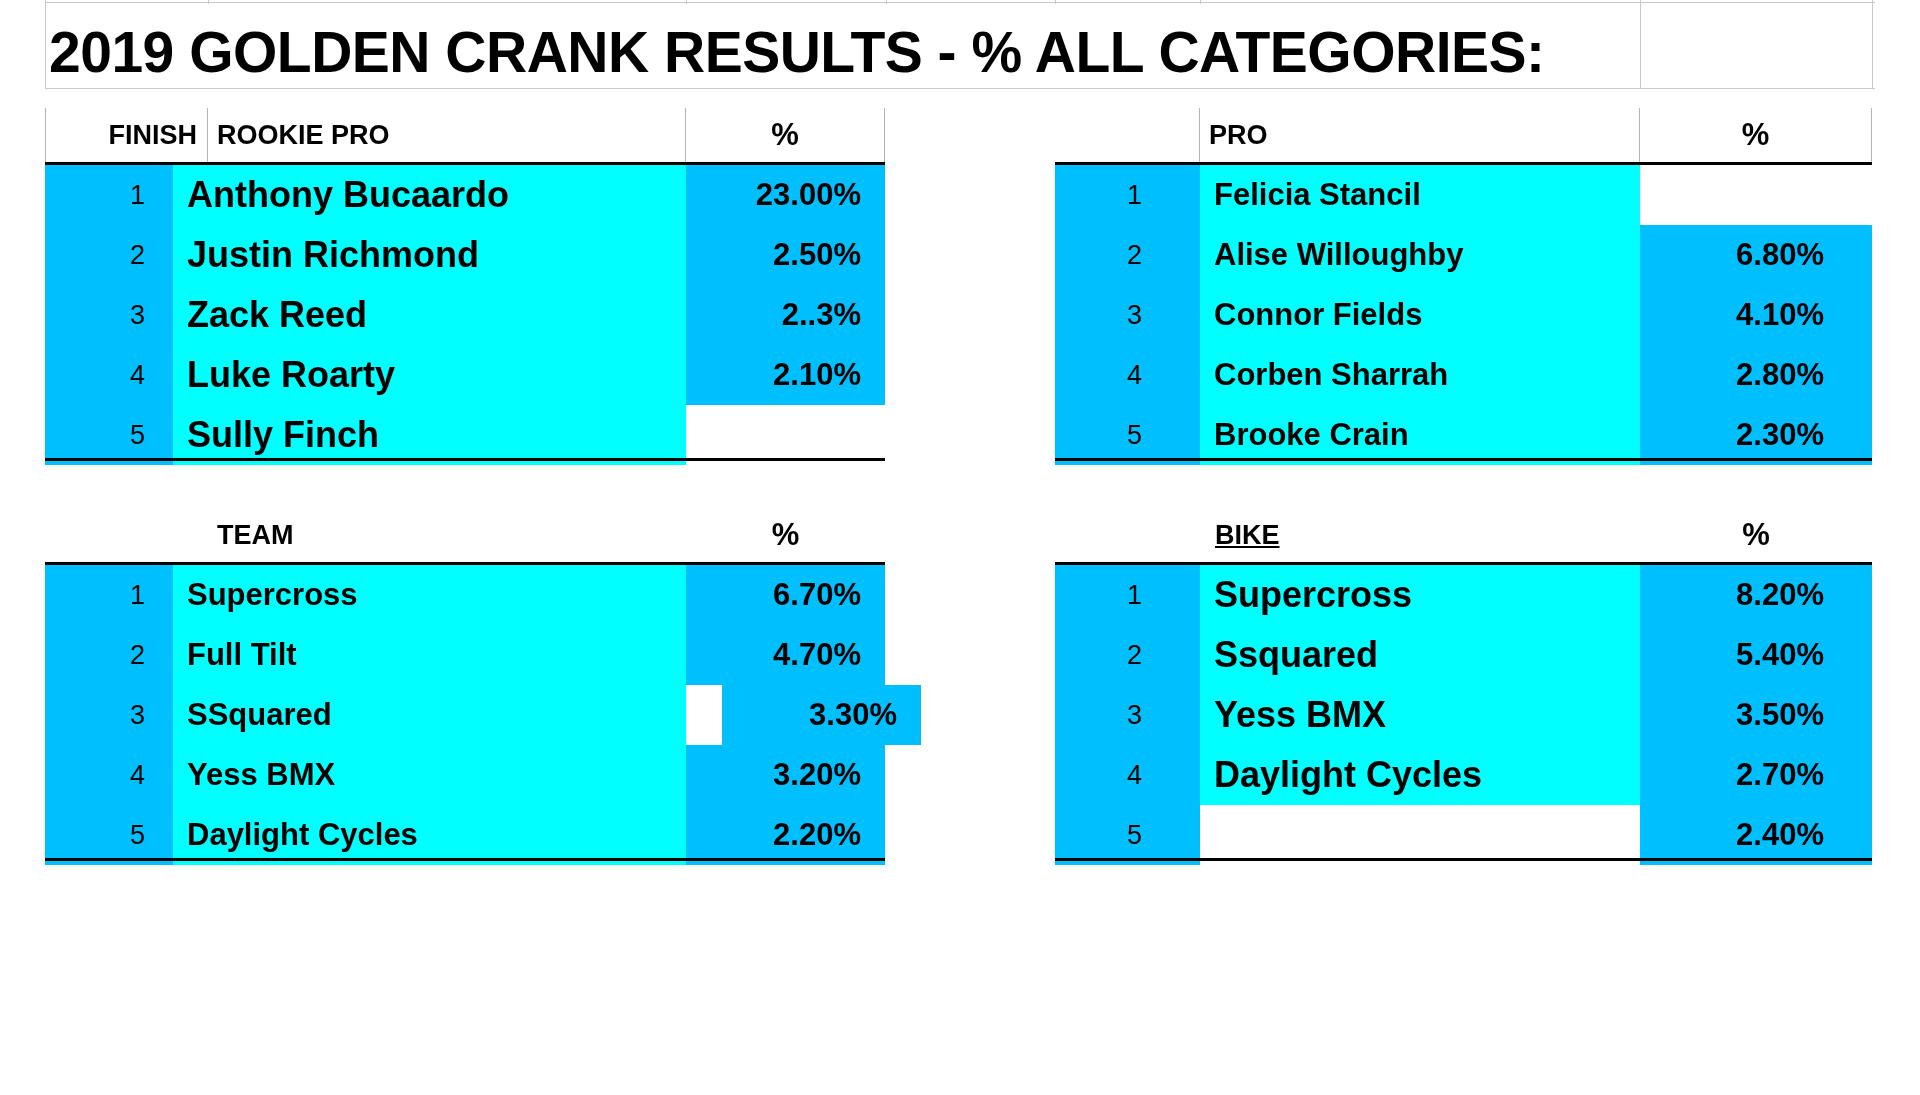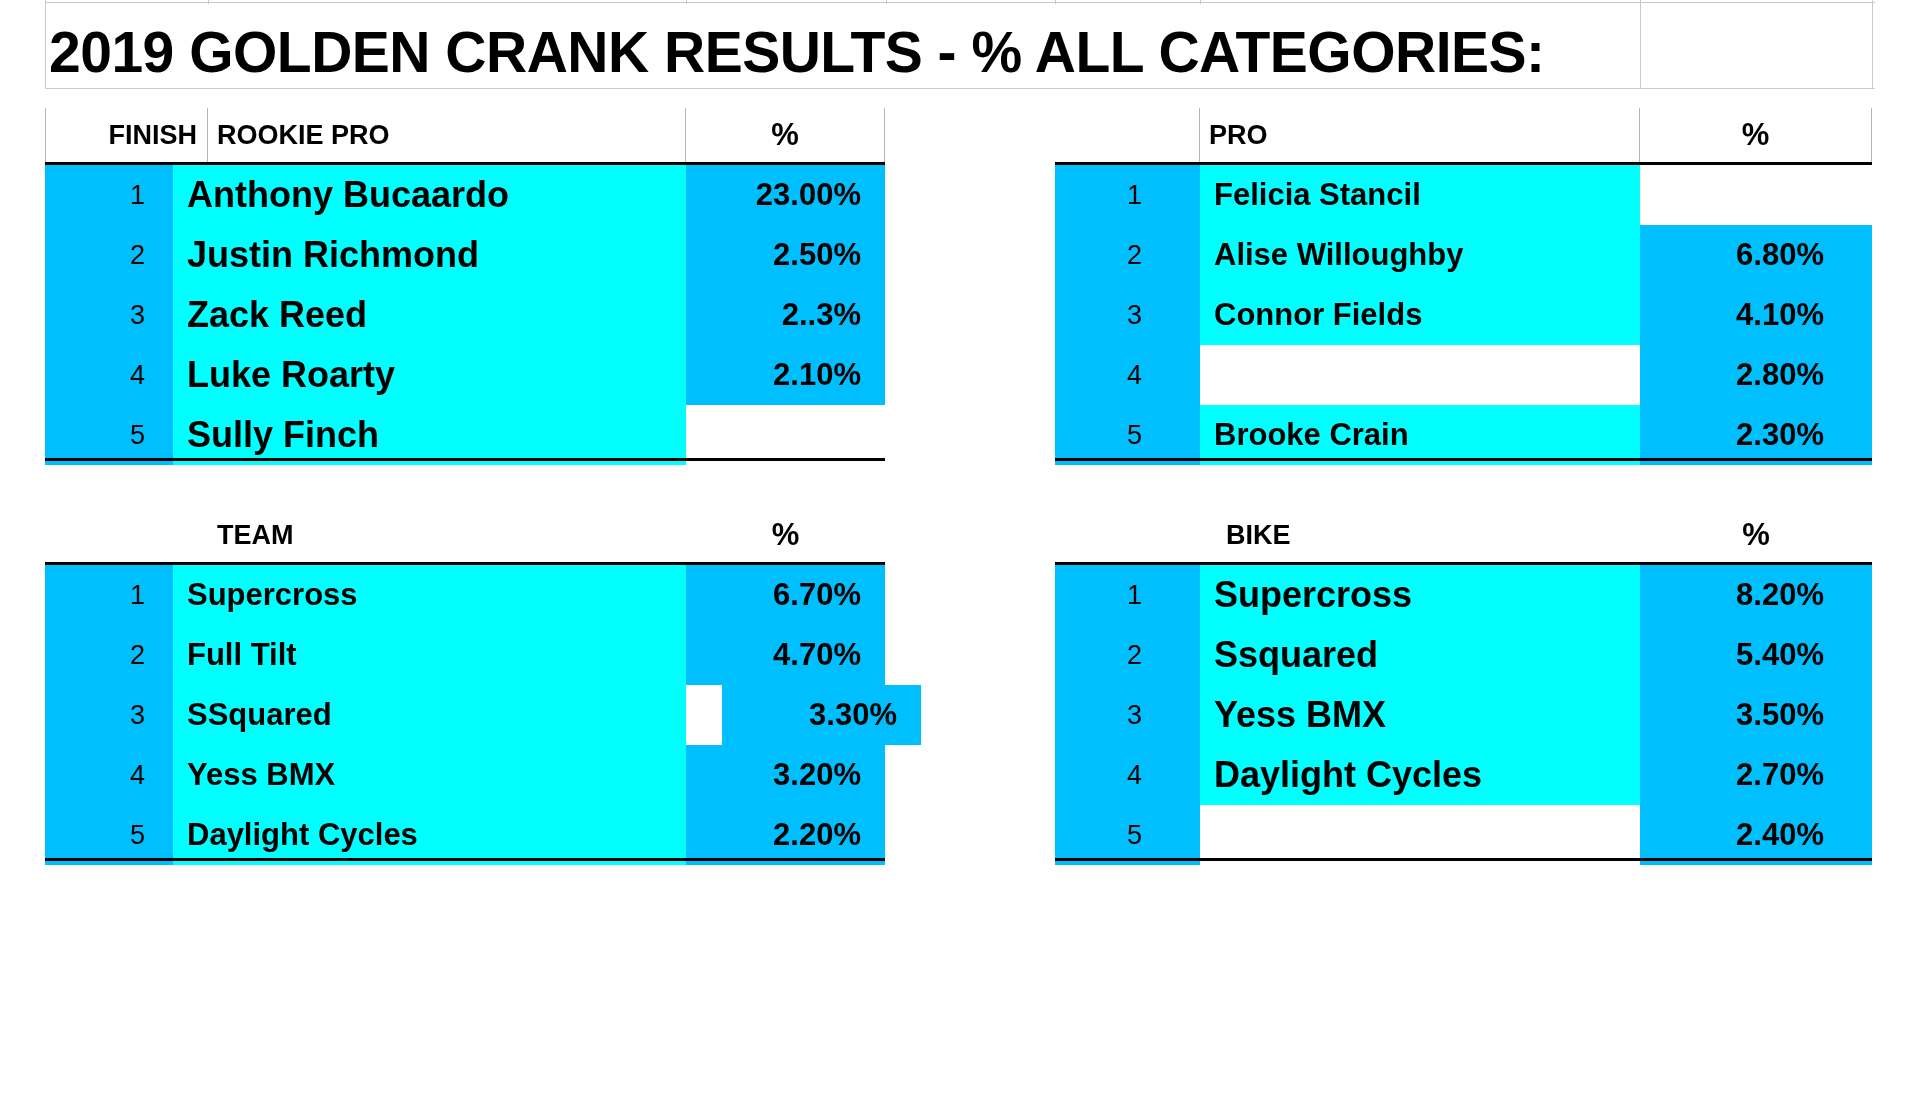--- a/index.html
+++ b/index.html
@@ -175,20 +175,21 @@
       <div class="cell c-name name-md" style="left:145px; width:440px; padding-left:14px;">Alise Willoughby</div>
       <div class="cell c-pct pct-lg" style="left:585px; width:232px; padding-right:48px;">6.80%</div>
     </div>
     <div class="rowline">
       <div class="cell c-finish num-sm" style="left:0px; width:145px; padding-right:58px;">3</div>
       <div class="cell c-name name-md" style="left:145px; width:440px; padding-left:14px;">Connor Fields</div>
       <div class="cell c-pct pct-lg" style="left:585px; width:232px; padding-right:48px;">4.10%</div>
     </div>
     <div class="rowline">
       <div class="cell c-finish num-sm" style="left:0px; width:145px; padding-right:58px;">4</div>
+      <div class="cell c-name name-md" style="left:145px; width:440px; padding-left:14px;">Corben Sharrah</div>
       <div class="cell c-pct pct-lg" style="left:585px; width:232px; padding-right:48px;">2.80%</div>
     </div>
     <div class="rowline">
       <div class="cell c-finish num-sm" style="left:0px; width:145px; padding-right:58px;">5</div>
       <div class="cell c-name name-md" style="left:145px; width:440px; padding-left:14px;">Brooke Crain</div>
       <div class="cell c-pct pct-lg" style="left:585px; width:232px; padding-right:48px;">2.30%</div>
     </div>
   </div>
 </div>
 <div class="bottom-rule" style="left:1055px; top:458px; width:817px;"></div>
@@ -225,21 +226,21 @@
       <div class="cell c-name name-md" style="left:128px; width:513px; padding-left:14px;">Daylight Cycles</div>
       <div class="cell c-pct pct-lg" style="left:641px; width:199px; padding-right:24px;">2.20%</div>
     </div>
   </div>
 </div>
 <div class="bottom-rule" style="left:45px; top:858px; width:840px;"></div>
 
 <div class="tbl" style="left:1055px; top:508px; width:817px;">
   <div class="thead">
     <div class="cell hdr-sm" style="left:0px; width:145px; text-align:right; padding-right:10px;"></div>
-    <div class="cell hdr-sm" style="left:162px; width:440px; padding-left:9px;">BIKE</div>
+    <div class="cell hdr-sm" style="left:151px; width:440px; padding-left:9px;text-decoration:underline;">BIKE</div>
     <div class="cell hdr-pct" style="left:585px; width:232px;">%</div>
   </div>
   <div class="rows">
     <div class="rowline">
       <div class="cell c-finish num-sm" style="left:0px; width:145px; padding-right:58px;">1</div>
       <div class="cell c-name name-lg" style="left:145px; width:440px; padding-left:14px;">Supercross</div>
       <div class="cell c-pct pct-lg" style="left:585px; width:232px; padding-right:48px;">8.20%</div>
     </div>
     <div class="rowline">
       <div class="cell c-finish num-sm" style="left:0px; width:145px; padding-right:58px;">2</div>

